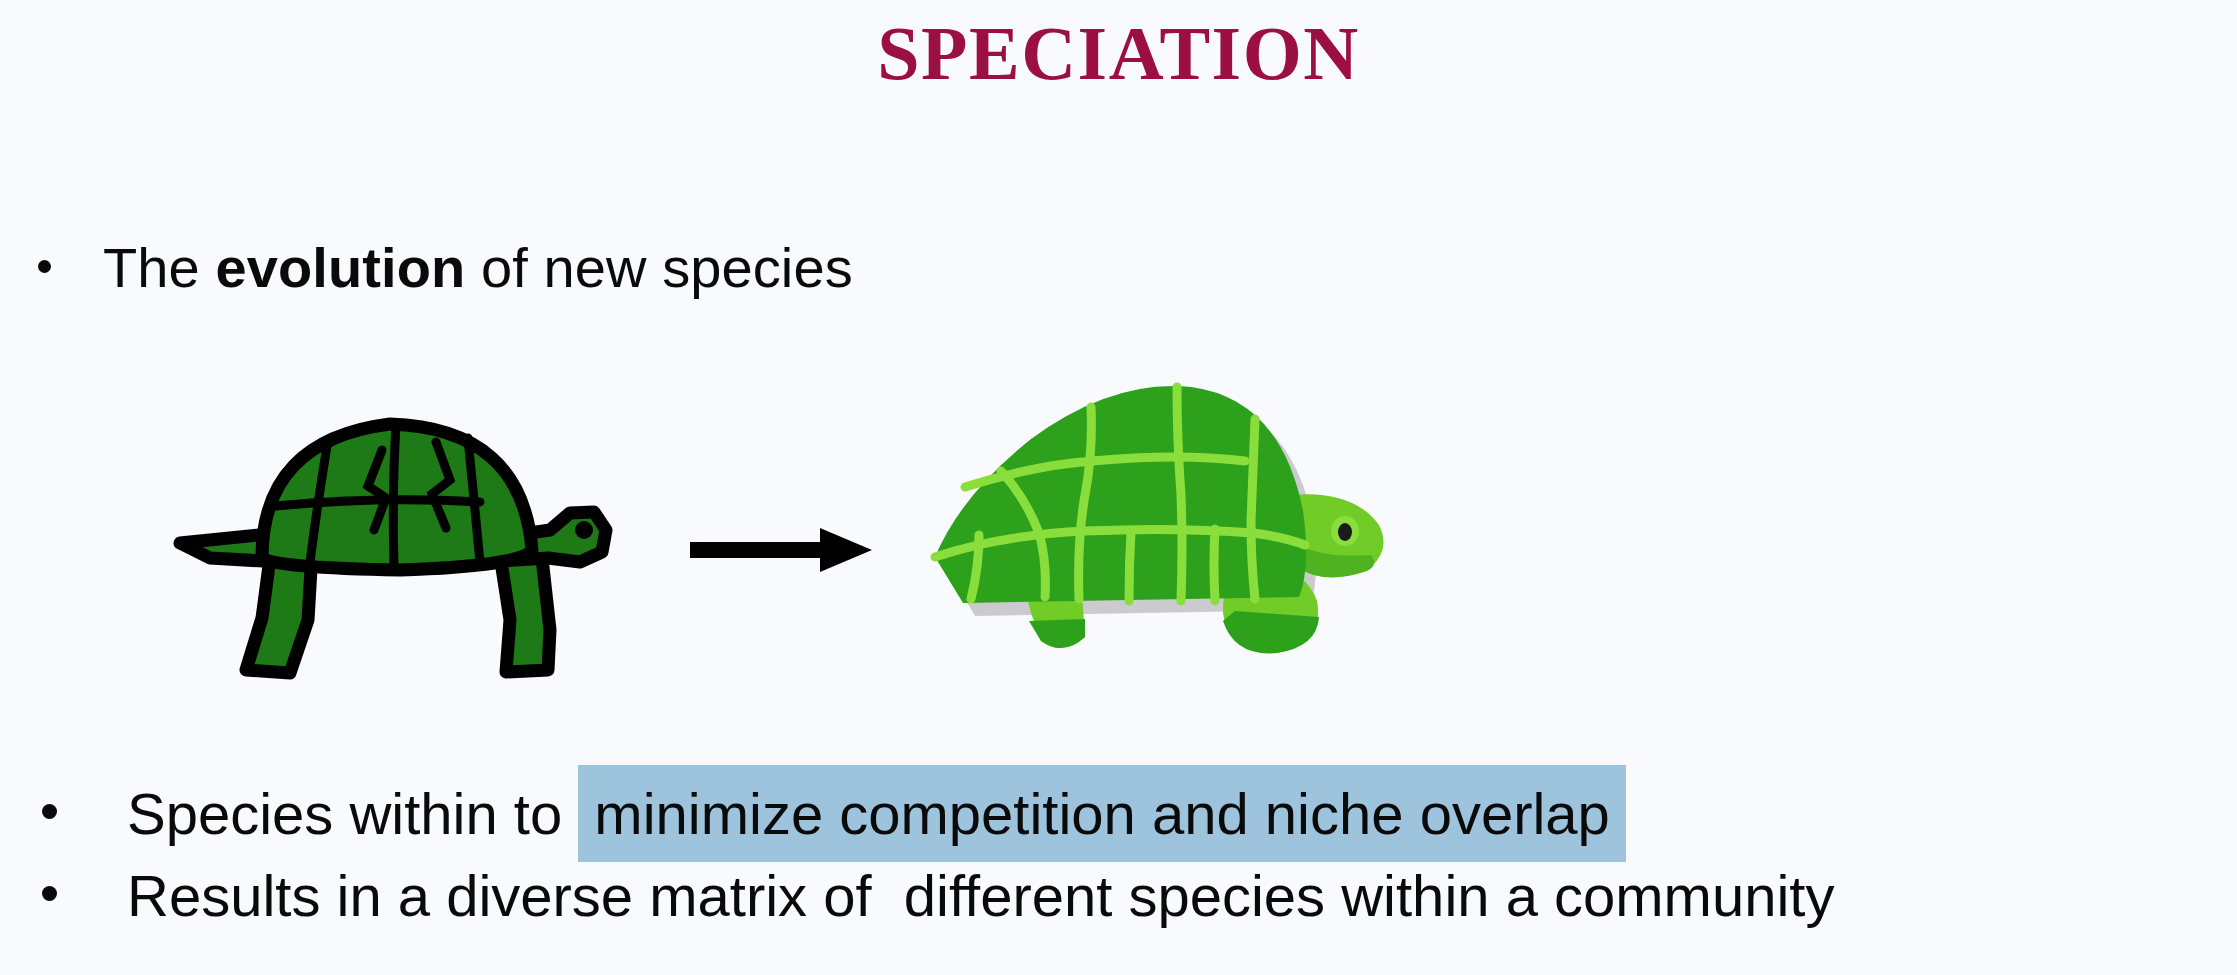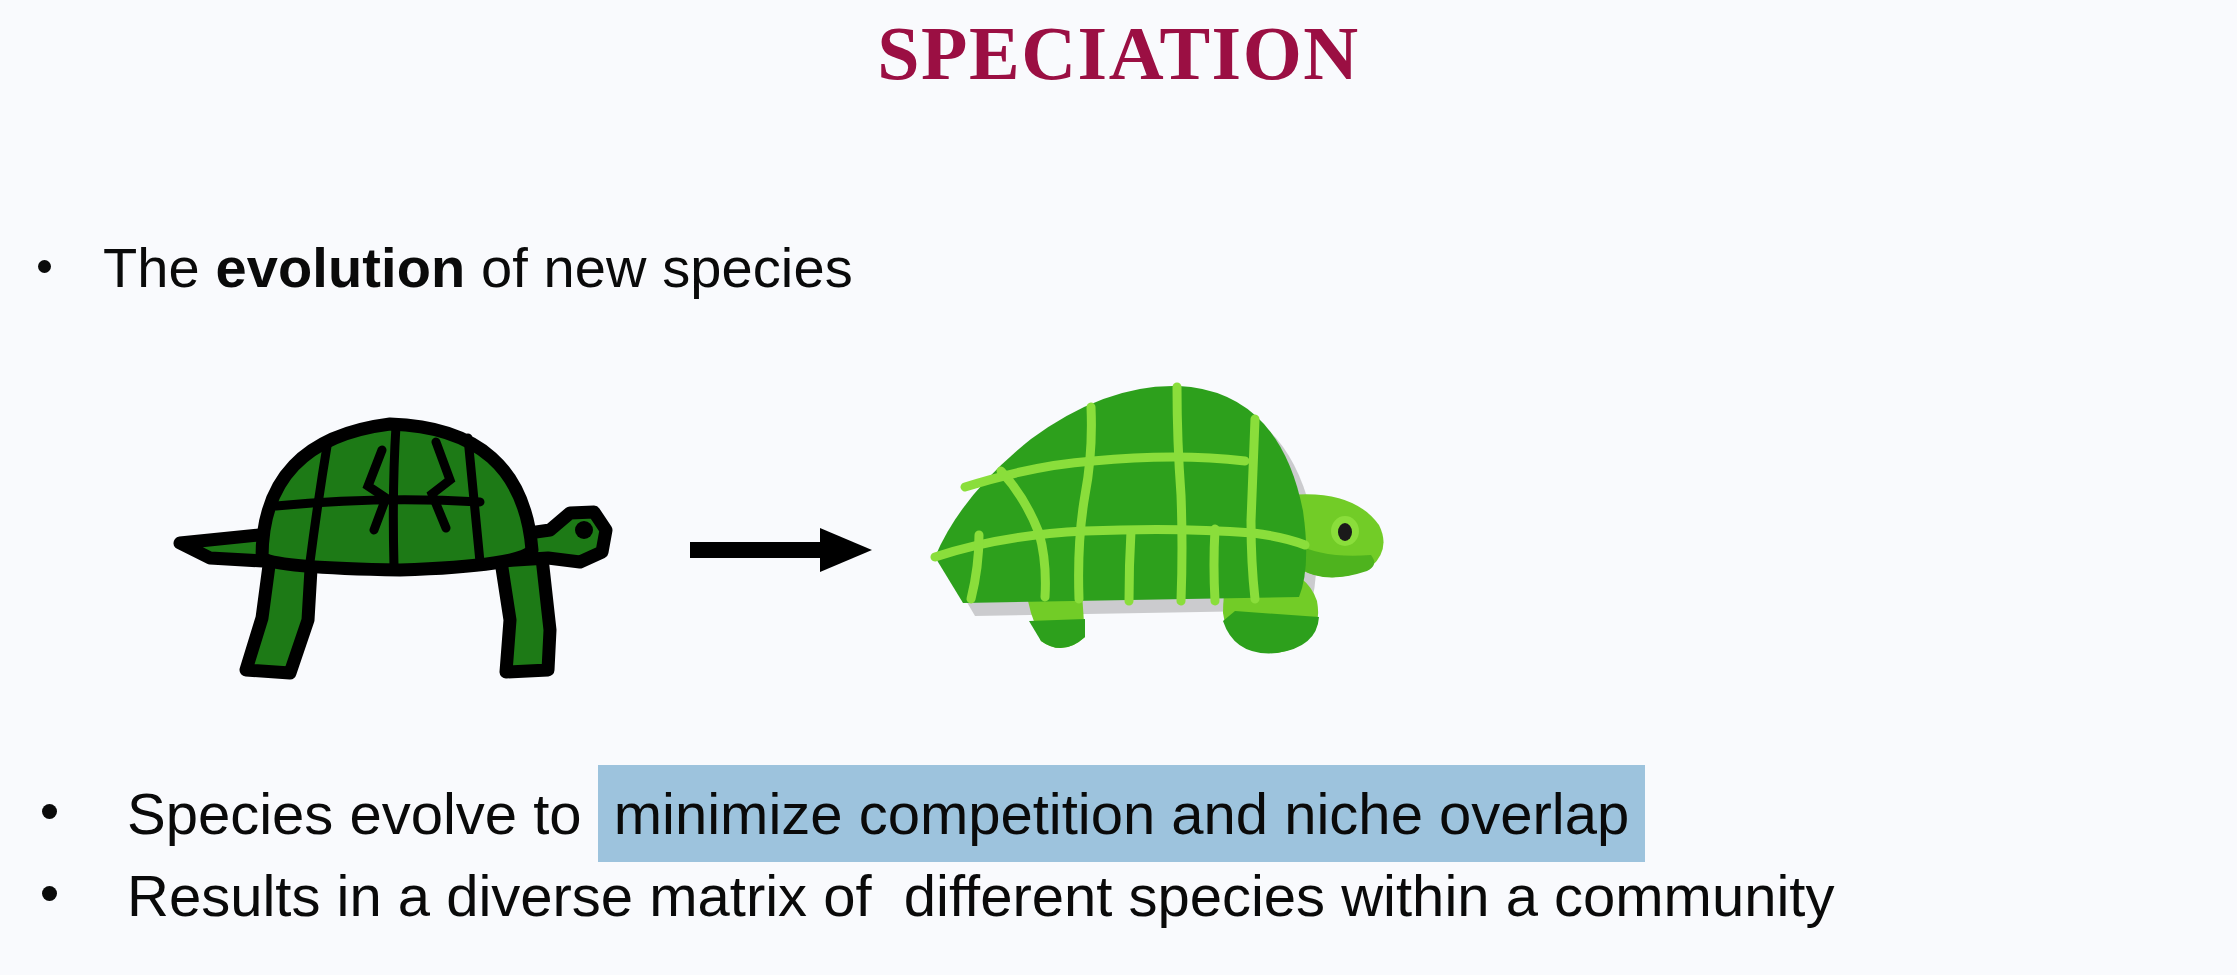--- a/index.html
+++ b/index.html
@@ -185,21 +185,21 @@
         <path d="M60 142 Q130 120 188 116 Q272 108 340 116"></path>
         <path d="M74 190 Q74 222 66 254"></path>
         <path d="M226 186 Q224 220 224 256"></path>
         <path d="M310 184 Q308 220 310 256"></path>
       </g>
     </svg>
   </div>
 
   <div class="bullet-row" id="bullet-second">
     <span class="bullet-dot"></span>
-    <span class="bullet-text"><span>Species evolve to </span><span class="highlight">minimize competition and niche overlap</span></span>
+    <span class="bullet-text"><span>Species within to </span><span class="highlight">minimize competition and niche overlap</span></span>
   </div>
 
   <div class="bullet-row" id="bullet-third">
     <span class="bullet-dot"></span>
     <span class="bullet-text">Results in a diverse matrix of  different species within a community</span>
   </div>
 
 </div>
 
 </body></html>

